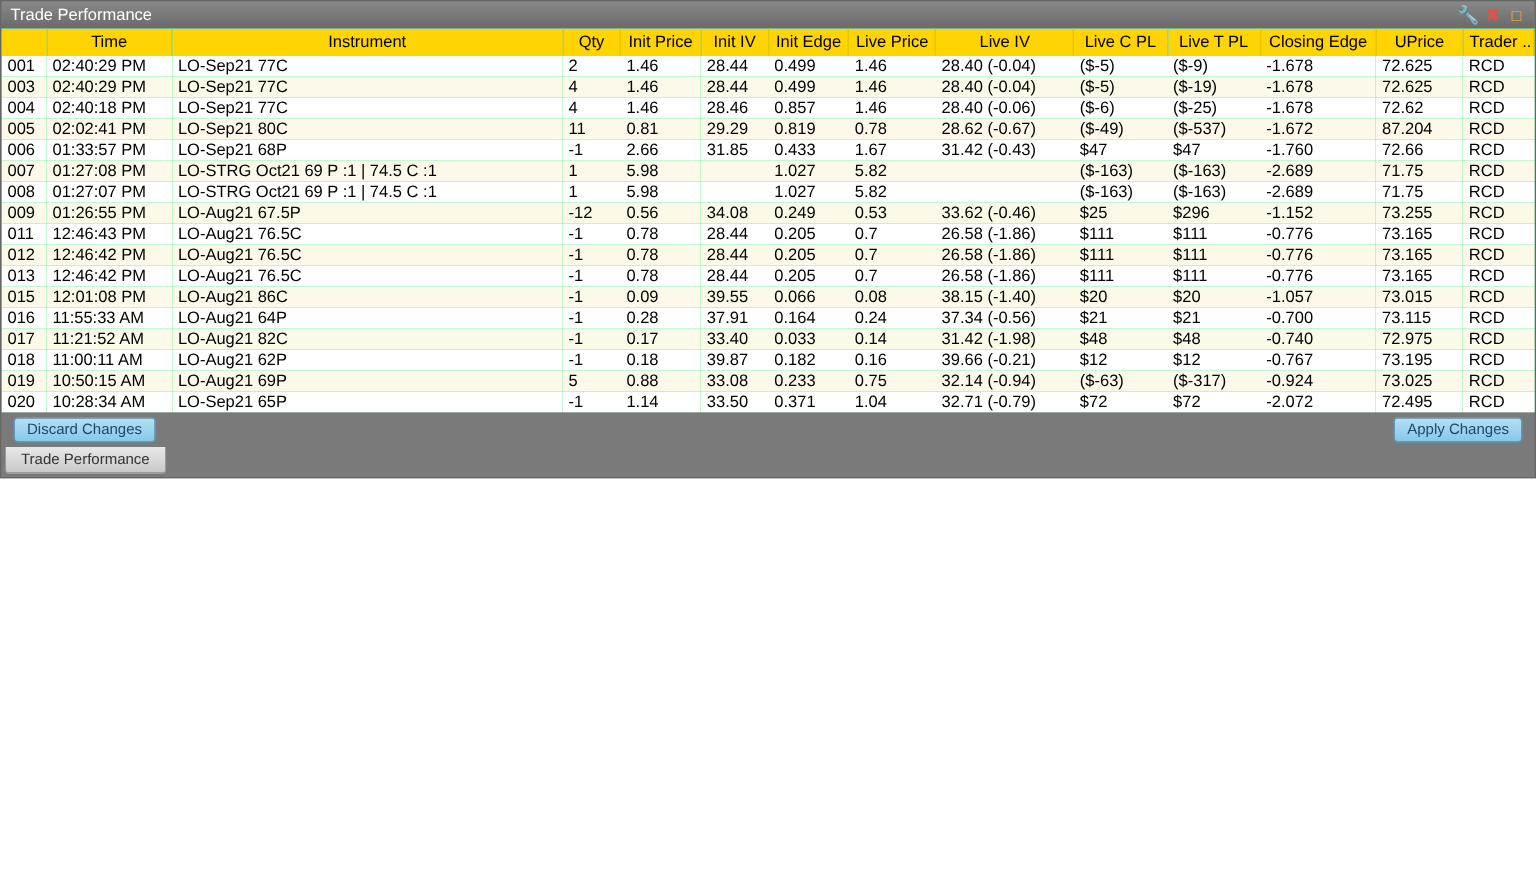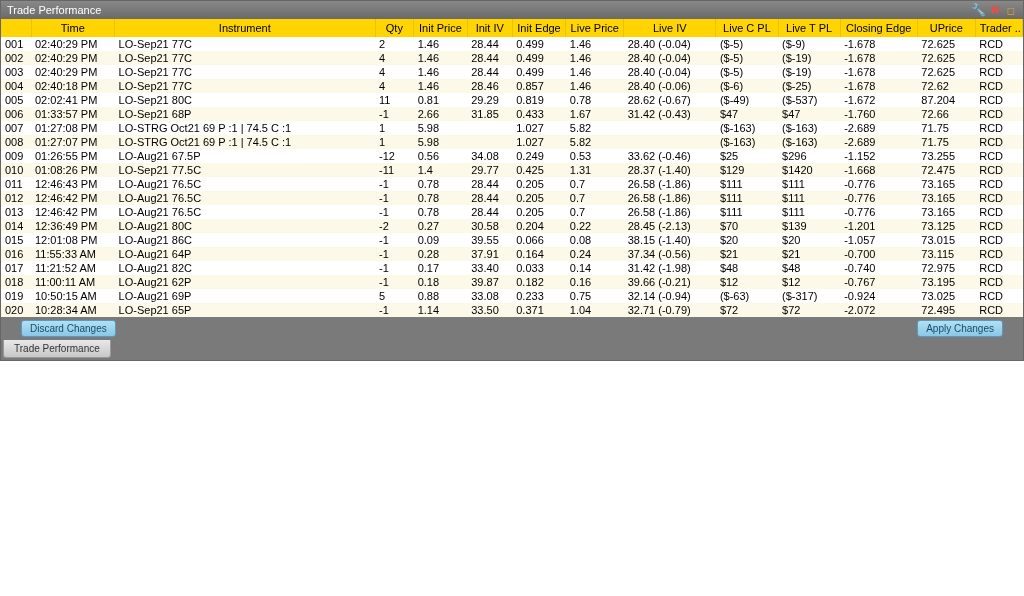--- a/index.html
+++ b/index.html
@@ -78,21 +78,21 @@
     .col-ie { width: 50px; text-align: left; }
     .col-lp { width: 54px; text-align: left; }
     .col-liv { width: 86px; text-align: left; }
     .col-lcp { width: 58px; text-align: left; }
     .col-ltp { width: 58px; text-align: left; }
     .col-ce { width: 72px; text-align: left; }
     .col-up { width: 54px; text-align: left; }
     .col-tr { width: 44px; text-align: left; }
     .footer-bar {
       background: #7a7a7a;
-      padding: 3px 20px;
+      padding: 3px 8px;
       display: flex;
       justify-content: space-between;
     }
     .btn {
       background: linear-gradient(to bottom, #b3e0f2, #88c8e8);
       border: 1px solid #5a9abf;
       border-radius: 3px;
       padding: 2px 8px;
       font-size: 10px;
       color: #1a4a6a;
@@ -174,36 +174,20 @@
             <td>0.499</td>
             <td>1.46</td>
             <td>28.40 (-0.04)</td>
             <td>($-5)</td>
             <td>($-9)</td>
             <td>-1.678</td>
             <td>72.625</td>
             <td>RCD</td>
           </tr>
           <tr>
-            <td>002</td>
-            <td>02:40:29 PM</td>
-            <td>LO-Sep21 77C</td>
-            <td>4</td>
-            <td>1.46</td>
-            <td>28.44</td>
-            <td>0.499</td>
-            <td>1.46</td>
-            <td>28.40 (-0.04)</td>
-            <td>($-5)</td>
-            <td>($-19)</td>
-            <td>-1.678</td>
-            <td>72.625</td>
-            <td>RCD</td>
-          </tr>
-          <tr>
             <td>003</td>
             <td>02:40:29 PM</td>
             <td>LO-Sep21 77C</td>
             <td>4</td>
             <td>1.46</td>
             <td>28.44</td>
             <td>0.499</td>
             <td>1.46</td>
             <td>28.40 (-0.04)</td>
             <td>($-5)</td>
@@ -302,36 +286,20 @@
             <td>0.249</td>
             <td>0.53</td>
             <td>33.62 (-0.46)</td>
             <td>$25</td>
             <td>$296</td>
             <td>-1.152</td>
             <td>73.255</td>
             <td>RCD</td>
           </tr>
           <tr>
-            <td>010</td>
-            <td>01:08:26 PM</td>
-            <td>LO-Sep21 77.5C</td>
-            <td>-11</td>
-            <td>1.4</td>
-            <td>29.77</td>
-            <td>0.425</td>
-            <td>1.31</td>
-            <td>28.37 (-1.40)</td>
-            <td>$129</td>
-            <td>$1420</td>
-            <td>-1.668</td>
-            <td>72.475</td>
-            <td>RCD</td>
-          </tr>
-          <tr>
             <td>011</td>
             <td>12:46:43 PM</td>
             <td>LO-Aug21 76.5C</td>
             <td>-1</td>
             <td>0.78</td>
             <td>28.44</td>
             <td>0.205</td>
             <td>0.7</td>
             <td>26.58 (-1.86)</td>
             <td>$111</td>
@@ -363,36 +331,20 @@
             <td>-1</td>
             <td>0.78</td>
             <td>28.44</td>
             <td>0.205</td>
             <td>0.7</td>
             <td>26.58 (-1.86)</td>
             <td>$111</td>
             <td>$111</td>
             <td>-0.776</td>
             <td>73.165</td>
-            <td>RCD</td>
-          </tr>
-          <tr>
-            <td>014</td>
-            <td>12:36:49 PM</td>
-            <td>LO-Aug21 80C</td>
-            <td>-2</td>
-            <td>0.27</td>
-            <td>30.58</td>
-            <td>0.204</td>
-            <td>0.22</td>
-            <td>28.45 (-2.13)</td>
-            <td>$70</td>
-            <td>$139</td>
-            <td>-1.201</td>
-            <td>73.125</td>
             <td>RCD</td>
           </tr>
           <tr>
             <td>015</td>
             <td>12:01:08 PM</td>
             <td>LO-Aug21 86C</td>
             <td>-1</td>
             <td>0.09</td>
             <td>39.55</td>
             <td>0.066</td>

